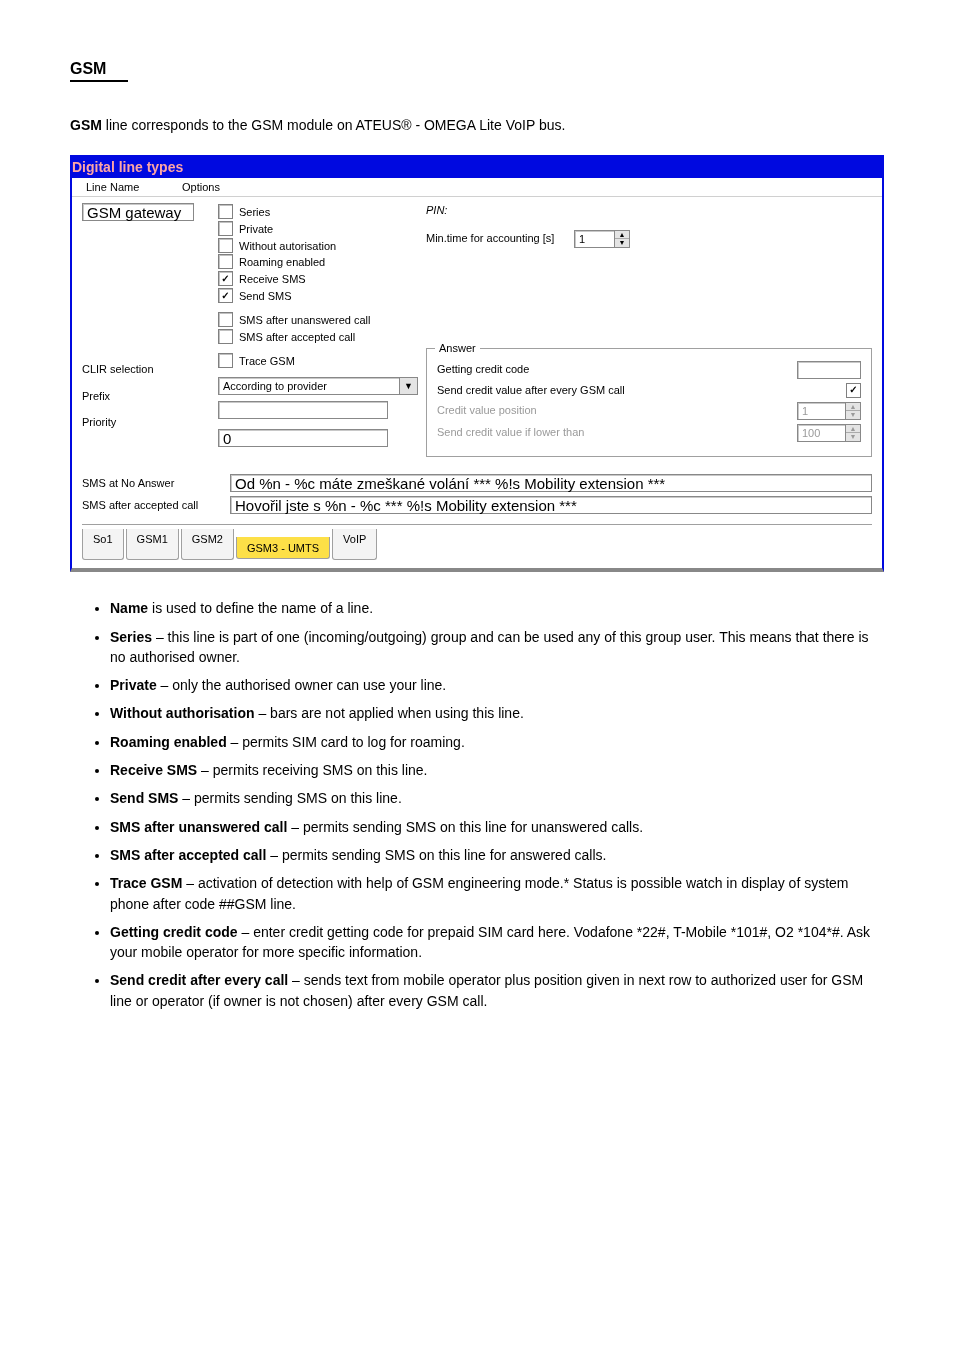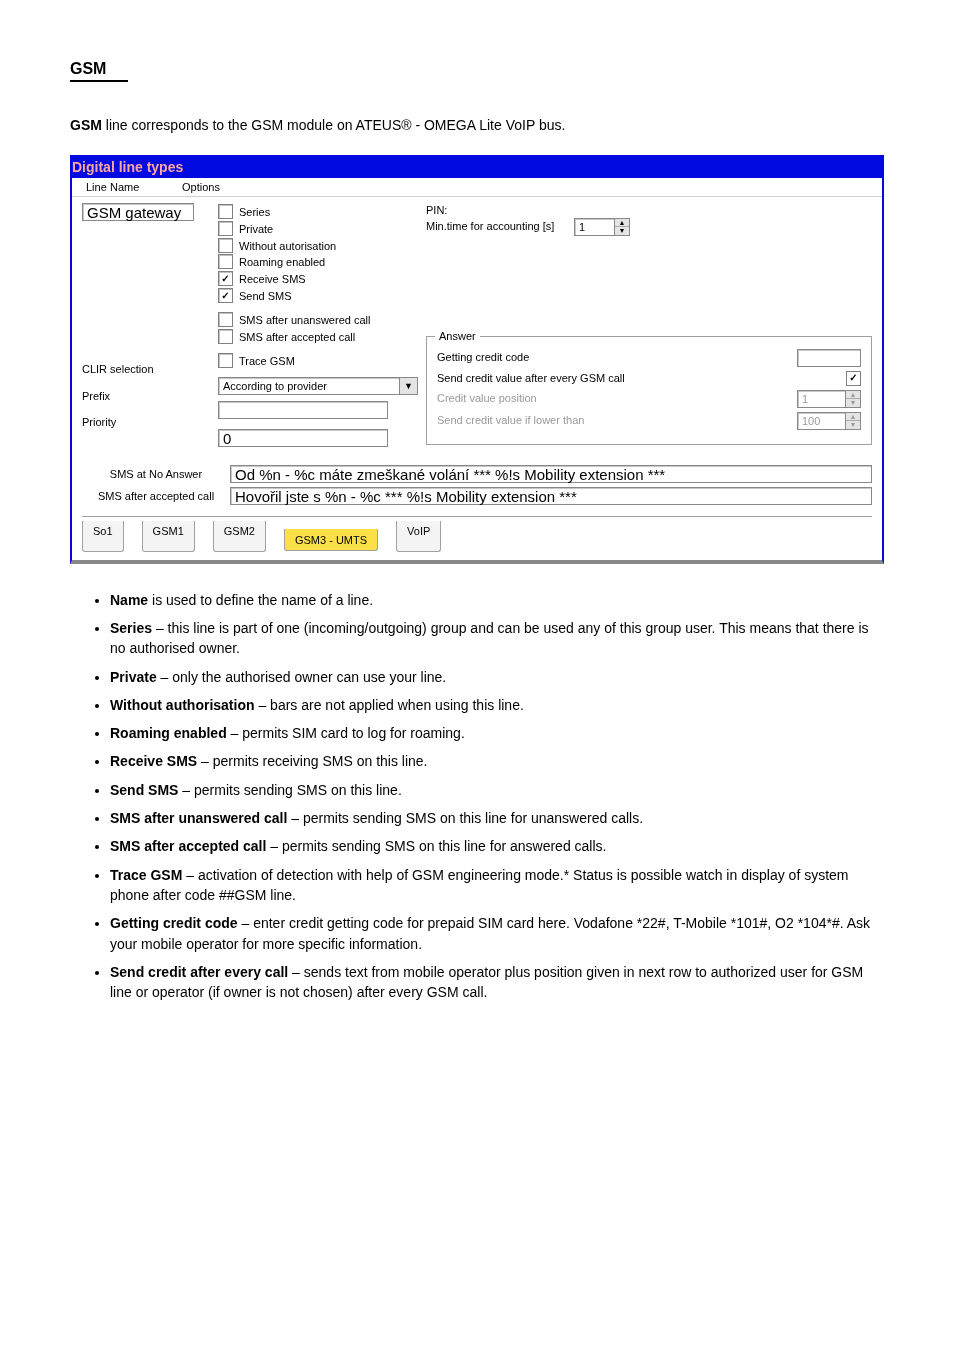--- a/index.html
+++ b/index.html
@@ -166,29 +166,29 @@
 
   .inline-right {
     display:flex; align-items:center; gap:8px;
   }
   .rlabel { width: 140px; }
 
   .sms-row {
     display:flex; align-items:center;
     margin: 3px 0;
   }
-  .sms-row .sms-label { width: 148px; text-align: center; }
+  .sms-row .sms-label { width: 148px; }
   .sms-row .sms-input { flex:1; }
 
   .tabs {
     margin-top: 10px;
     border-top: 1px solid #a0a0a0;
     padding-top: 4px;
     display:flex;
-    gap: 16px;
+    gap: 0;
   }
   .tab {
     border: 1px solid #a0a0a0;
     border-top: none;
     border-top-left-radius: 0; border-top-right-radius:0;
     border-bottom-left-radius: 3px; border-bottom-right-radius:3px;
     padding: 3px 10px 2px 10px;
     font-size: 11px;
     background: #f4f4f4;
     margin-right: 2px;
@@ -288,21 +288,21 @@
             <div class="val">According to provider</div>
             <div class="btn">▼</div>
           </div>
           <div style="height:6px"></div>
           <div class="field-text" style="width:170px"></div>
           <div style="height:6px"></div>
           <div class="field-text" style="width:170px">0</div>
         </div>
 
         <div class="right-col">
-          <div class="inline-right" style="margin-bottom:0;">
+          <div class="inline-right" style="margin-bottom:12px;font-style:italic;">
             <span>PIN:</span>
           </div>
           <div class="inline-right" style="margin-bottom:14px;">
             <span class="rlabel">Min.time for accounting [s]</span>
             <div class="spinner">
               <div class="val">1</div>
               <div class="btns">
                   <div class="b">▲</div>
                   <div class="b">▼</div>
                 </div>

